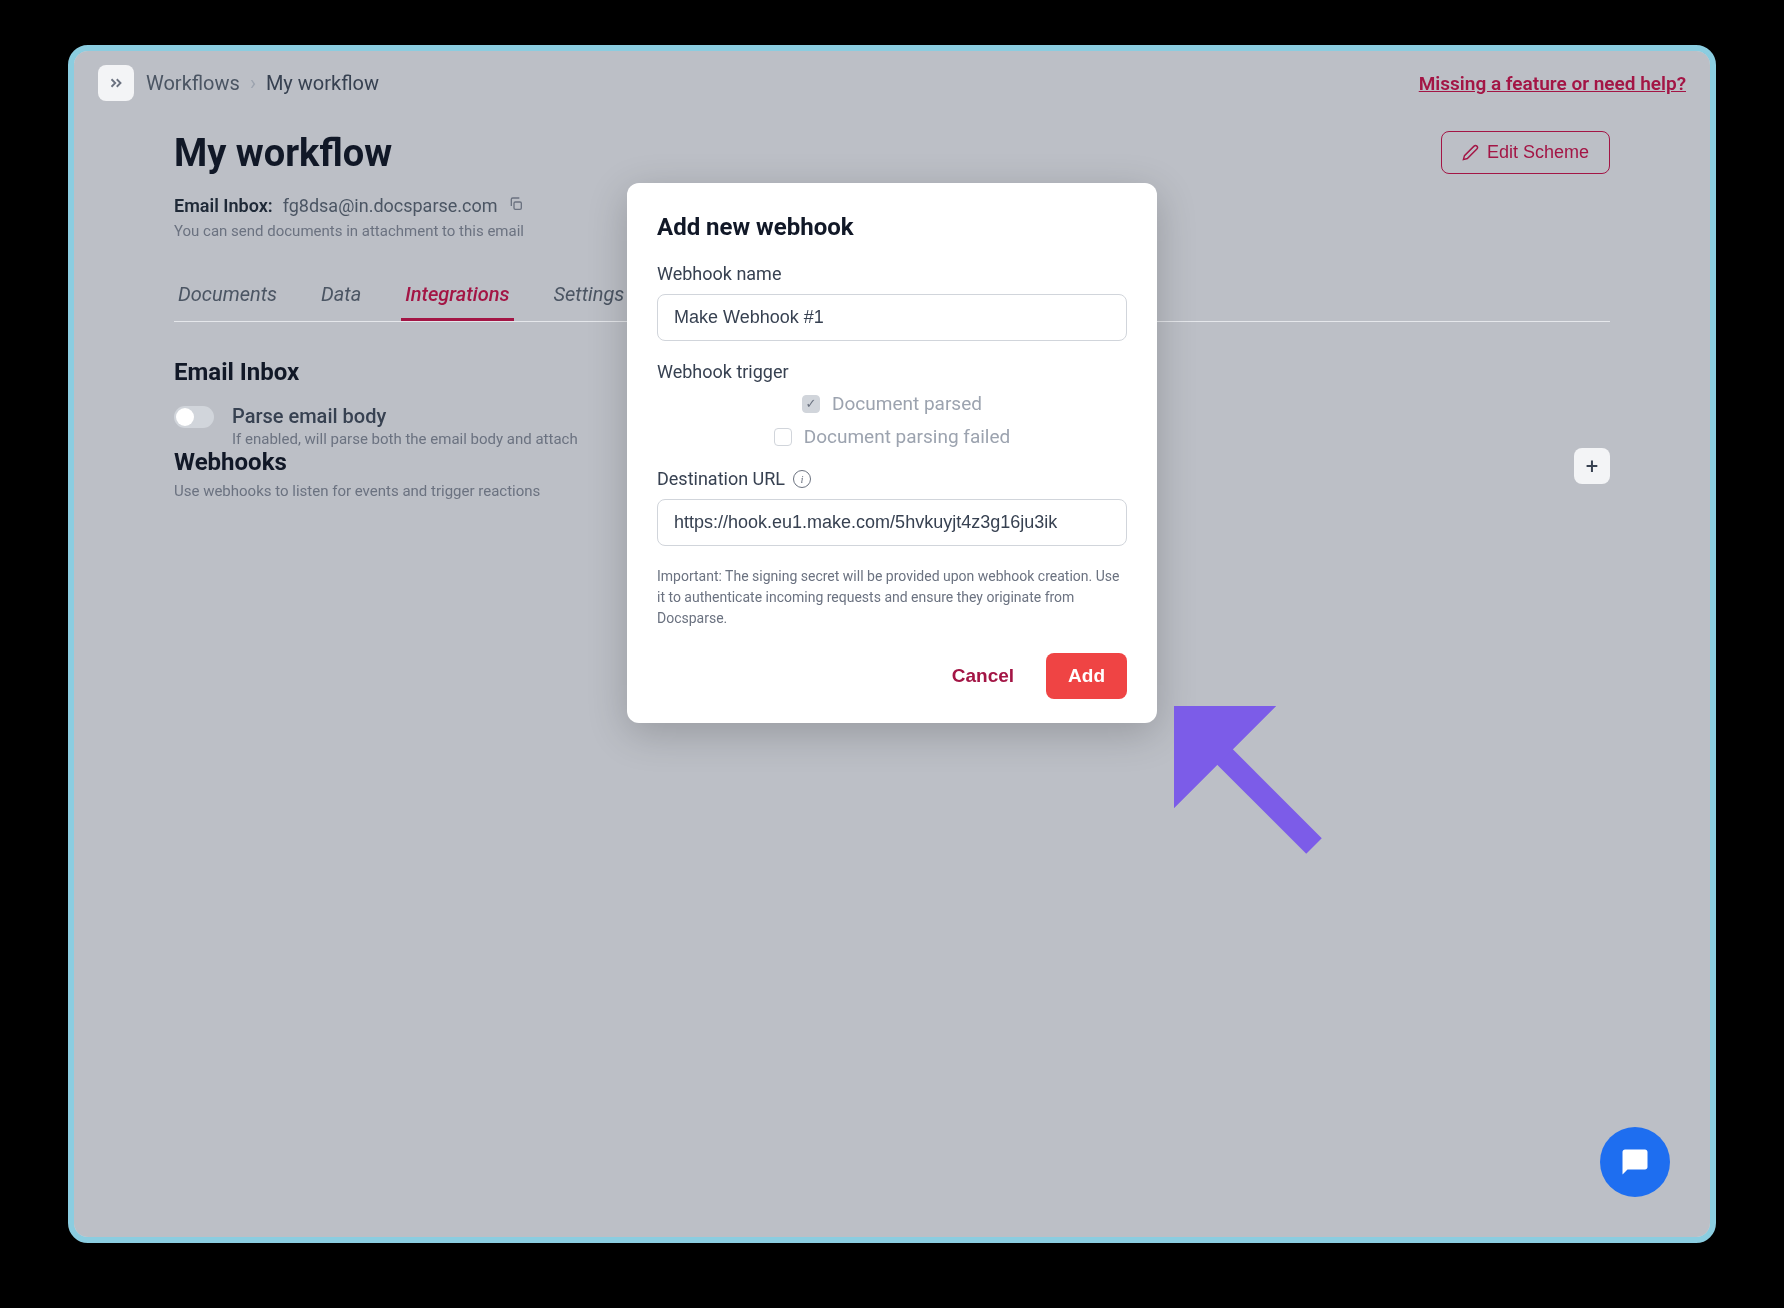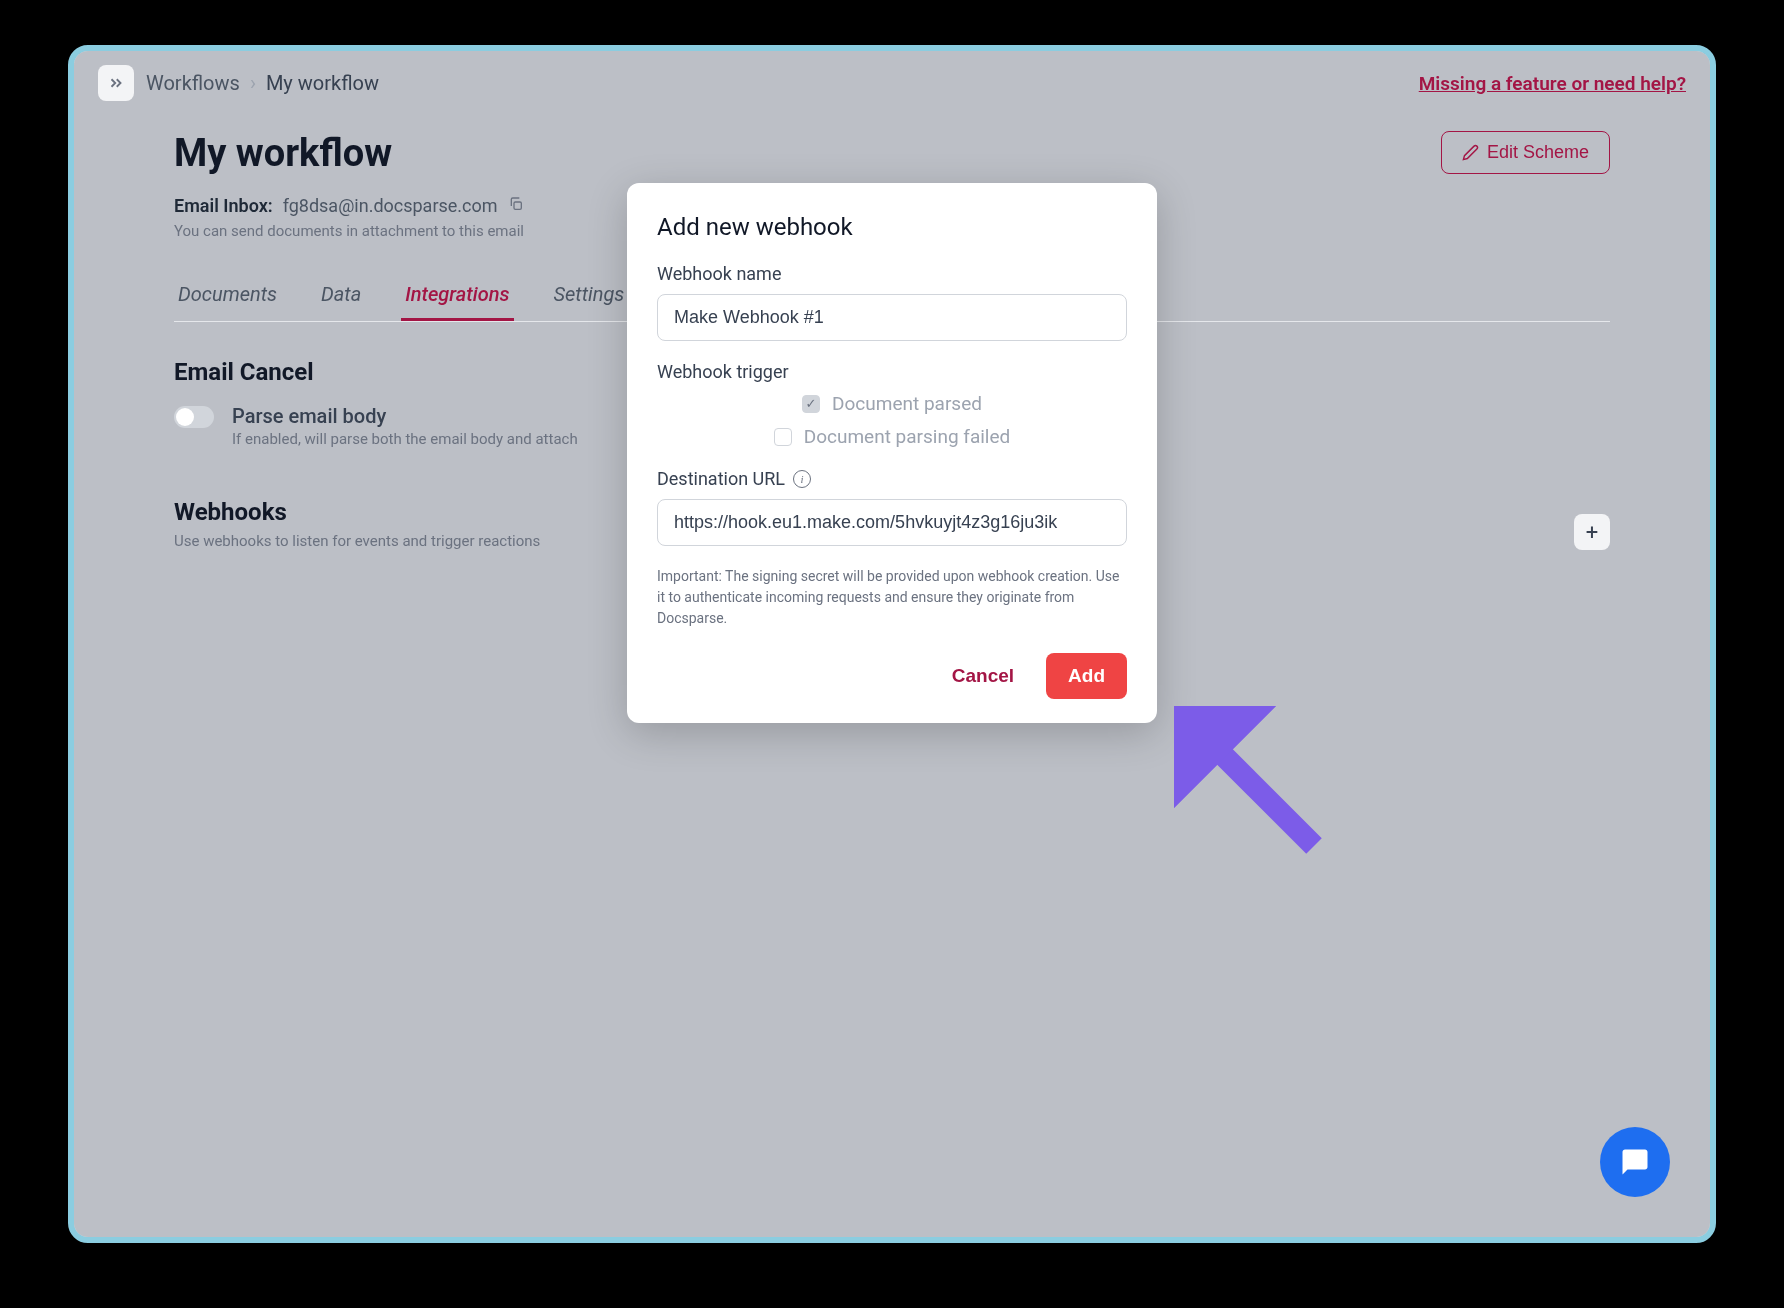--- a/index.html
+++ b/index.html
@@ -175,23 +175,22 @@
   font-weight: 500;
   color: #374151;
 }
 .toggle-desc {
   font-size: 15px;
   color: #6b7280;
   margin-top: 2px;
 }
 .webhooks-header {
   display: flex;
-  align-items: flex-end;
+  align-items: flex-start;
   justify-content: space-between;
-  margin-top: 50px;
 }
 .add-webhook-btn {
   width: 36px;
   height: 36px;
   border-radius: 8px;
   background: #f3f4f6;
   display: flex;
   align-items: center;
   justify-content: center;
   cursor: pointer;
@@ -209,21 +208,21 @@
   left: 50%;
   transform: translateX(-50%);
   width: 530px;
   background: #fff;
   border-radius: 12px;
   padding: 30px 30px 24px;
   box-shadow: 0 10px 40px rgba(0,0,0,0.2);
 }
 .modal-title {
   font-size: 24px;
-  font-weight: 400;
+  font-weight: 700;
   color: #111827;
   margin-bottom: 22px;
 }
 .field-label {
   font-size: 18px;
   color: #374151;
   margin-bottom: 10px;
   display: flex;
   align-items: center;
   gap: 8px;
@@ -373,21 +372,21 @@
       </div>
 
       <div class="tabs">
         <div class="tab">Documents</div>
         <div class="tab">Data</div>
         <div class="tab active">Integrations</div>
         <div class="tab">Settings</div>
       </div>
 
       <div class="section">
-        <div class="section-title">Email Cancel</div>
+        <div class="section-title">Email Inbox</div>
         <div class="toggle-row">
           <div class="toggle"></div>
           <div>
             <div class="toggle-title">Parse email body</div>
             <div class="toggle-desc">If enabled, will parse both the email body and attach</div>
           </div>
         </div>
       </div>
 
       <div class="webhooks-header">

